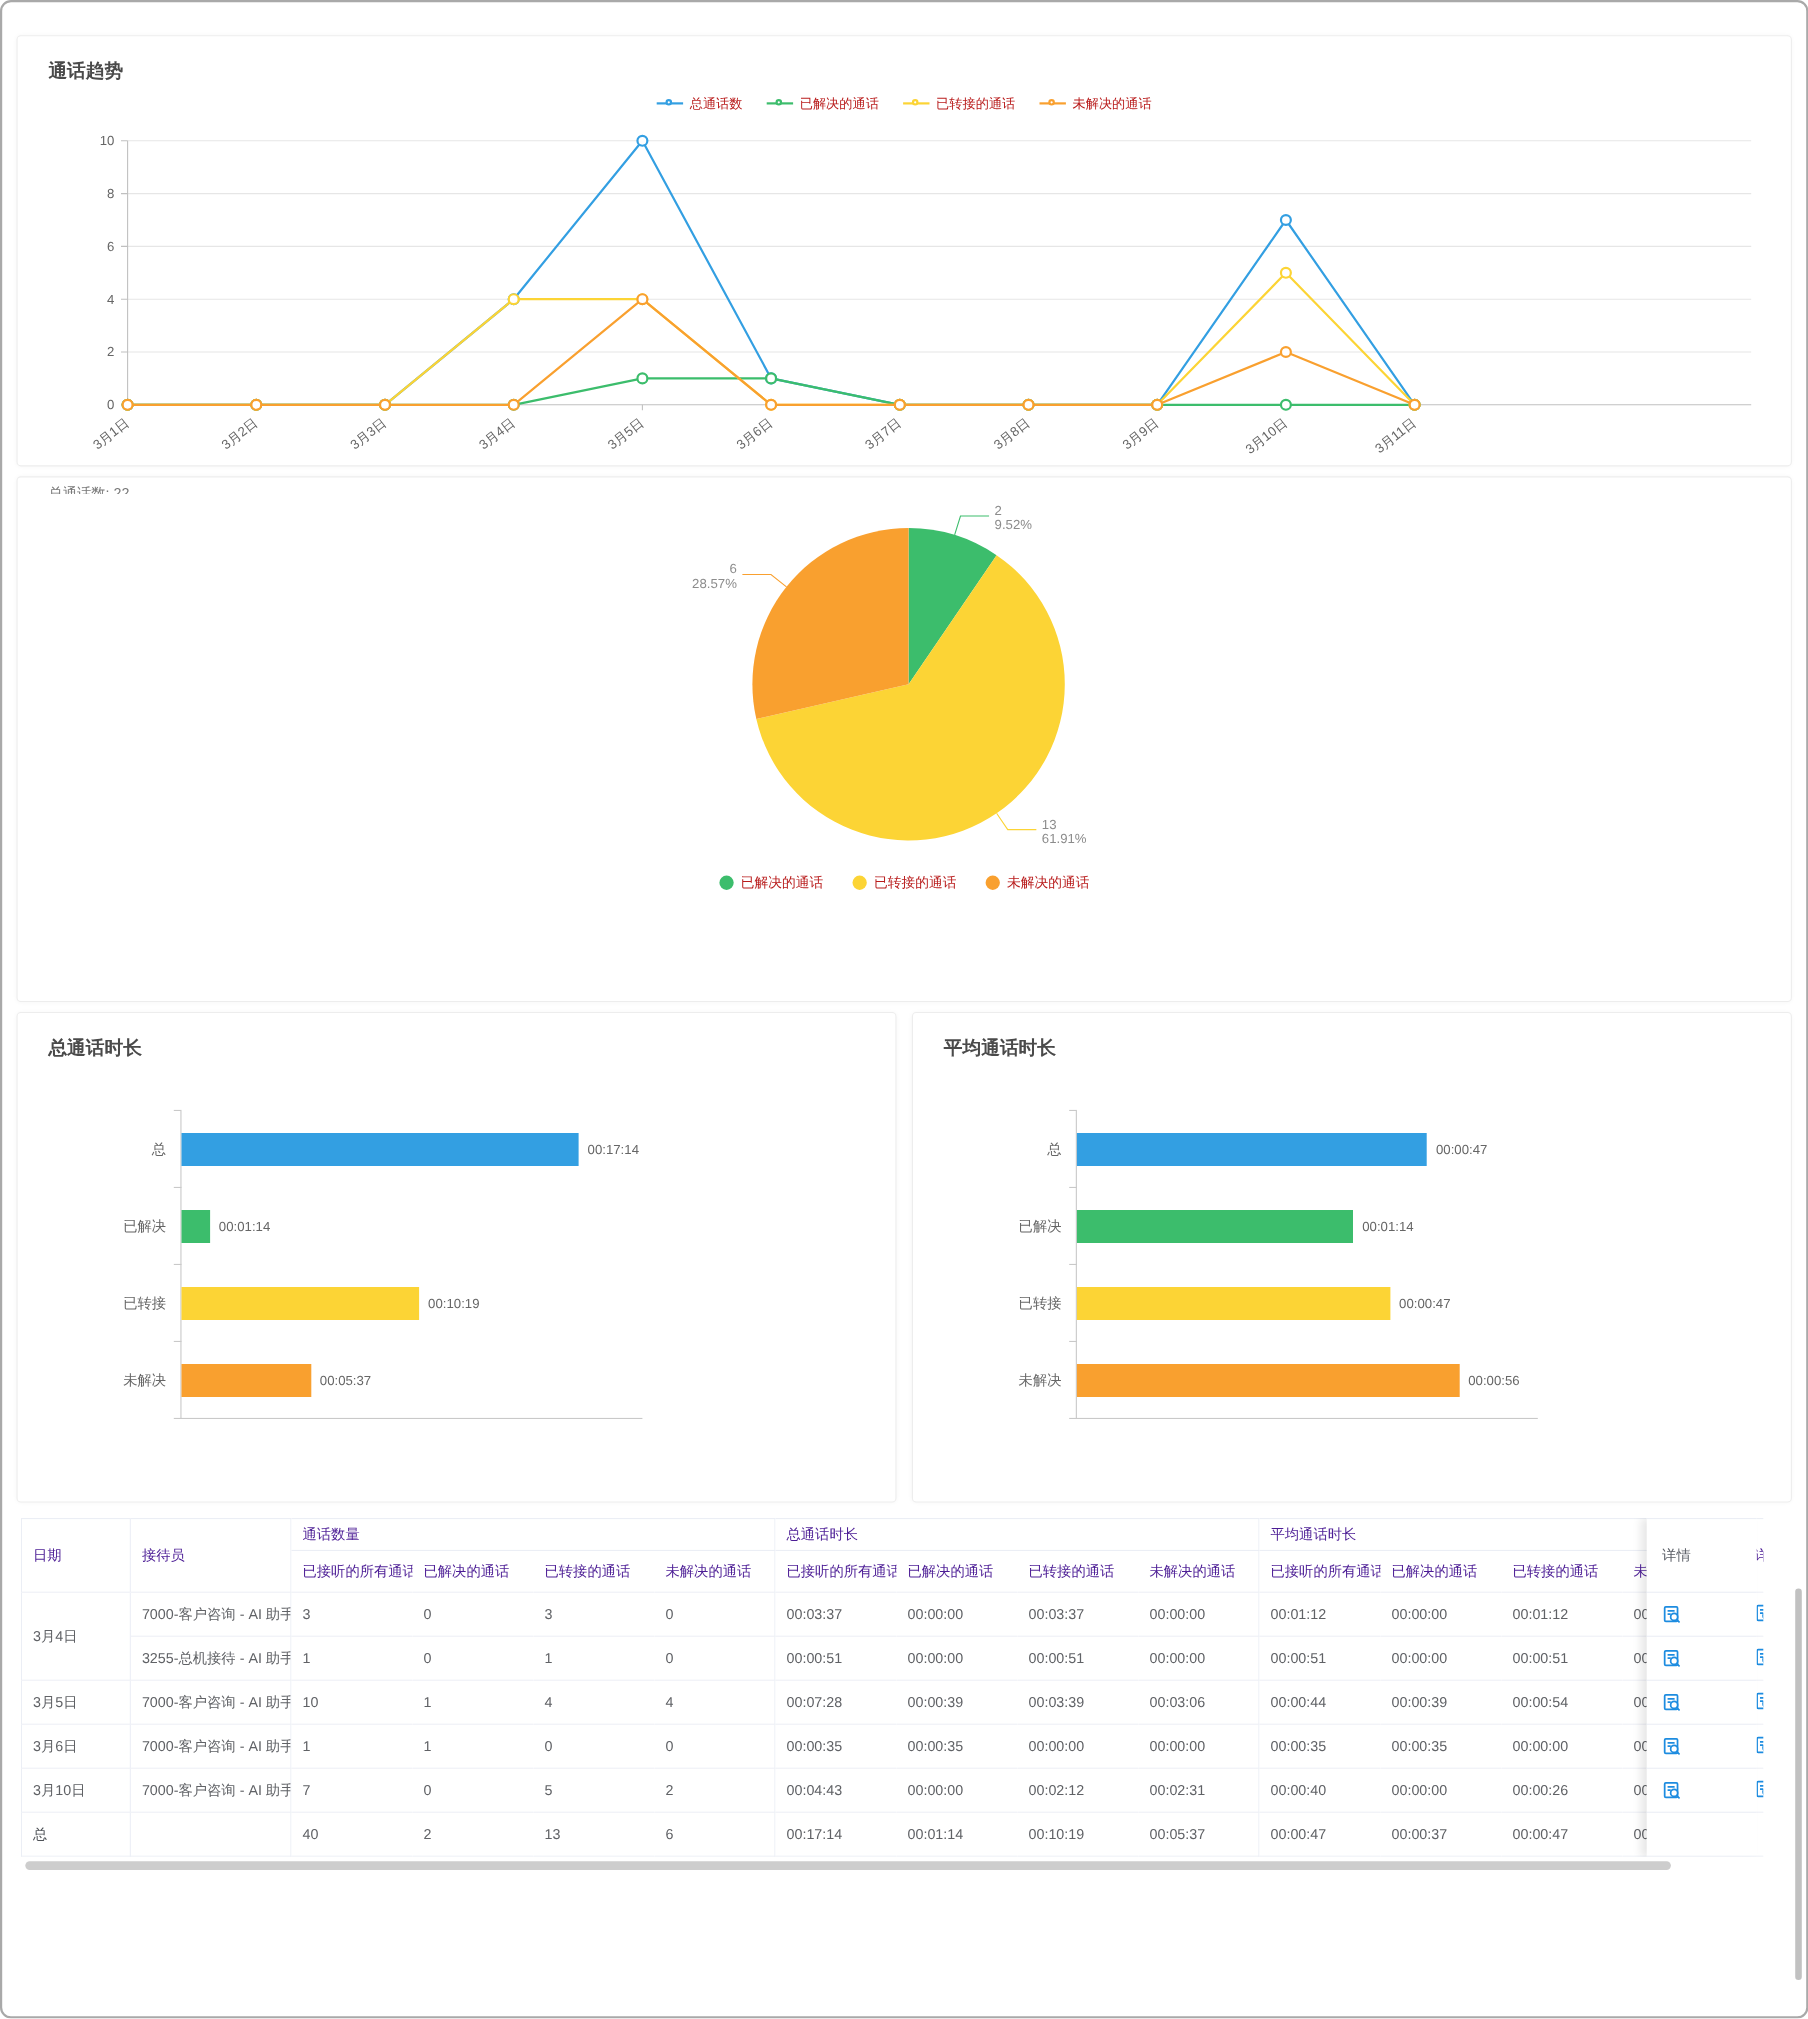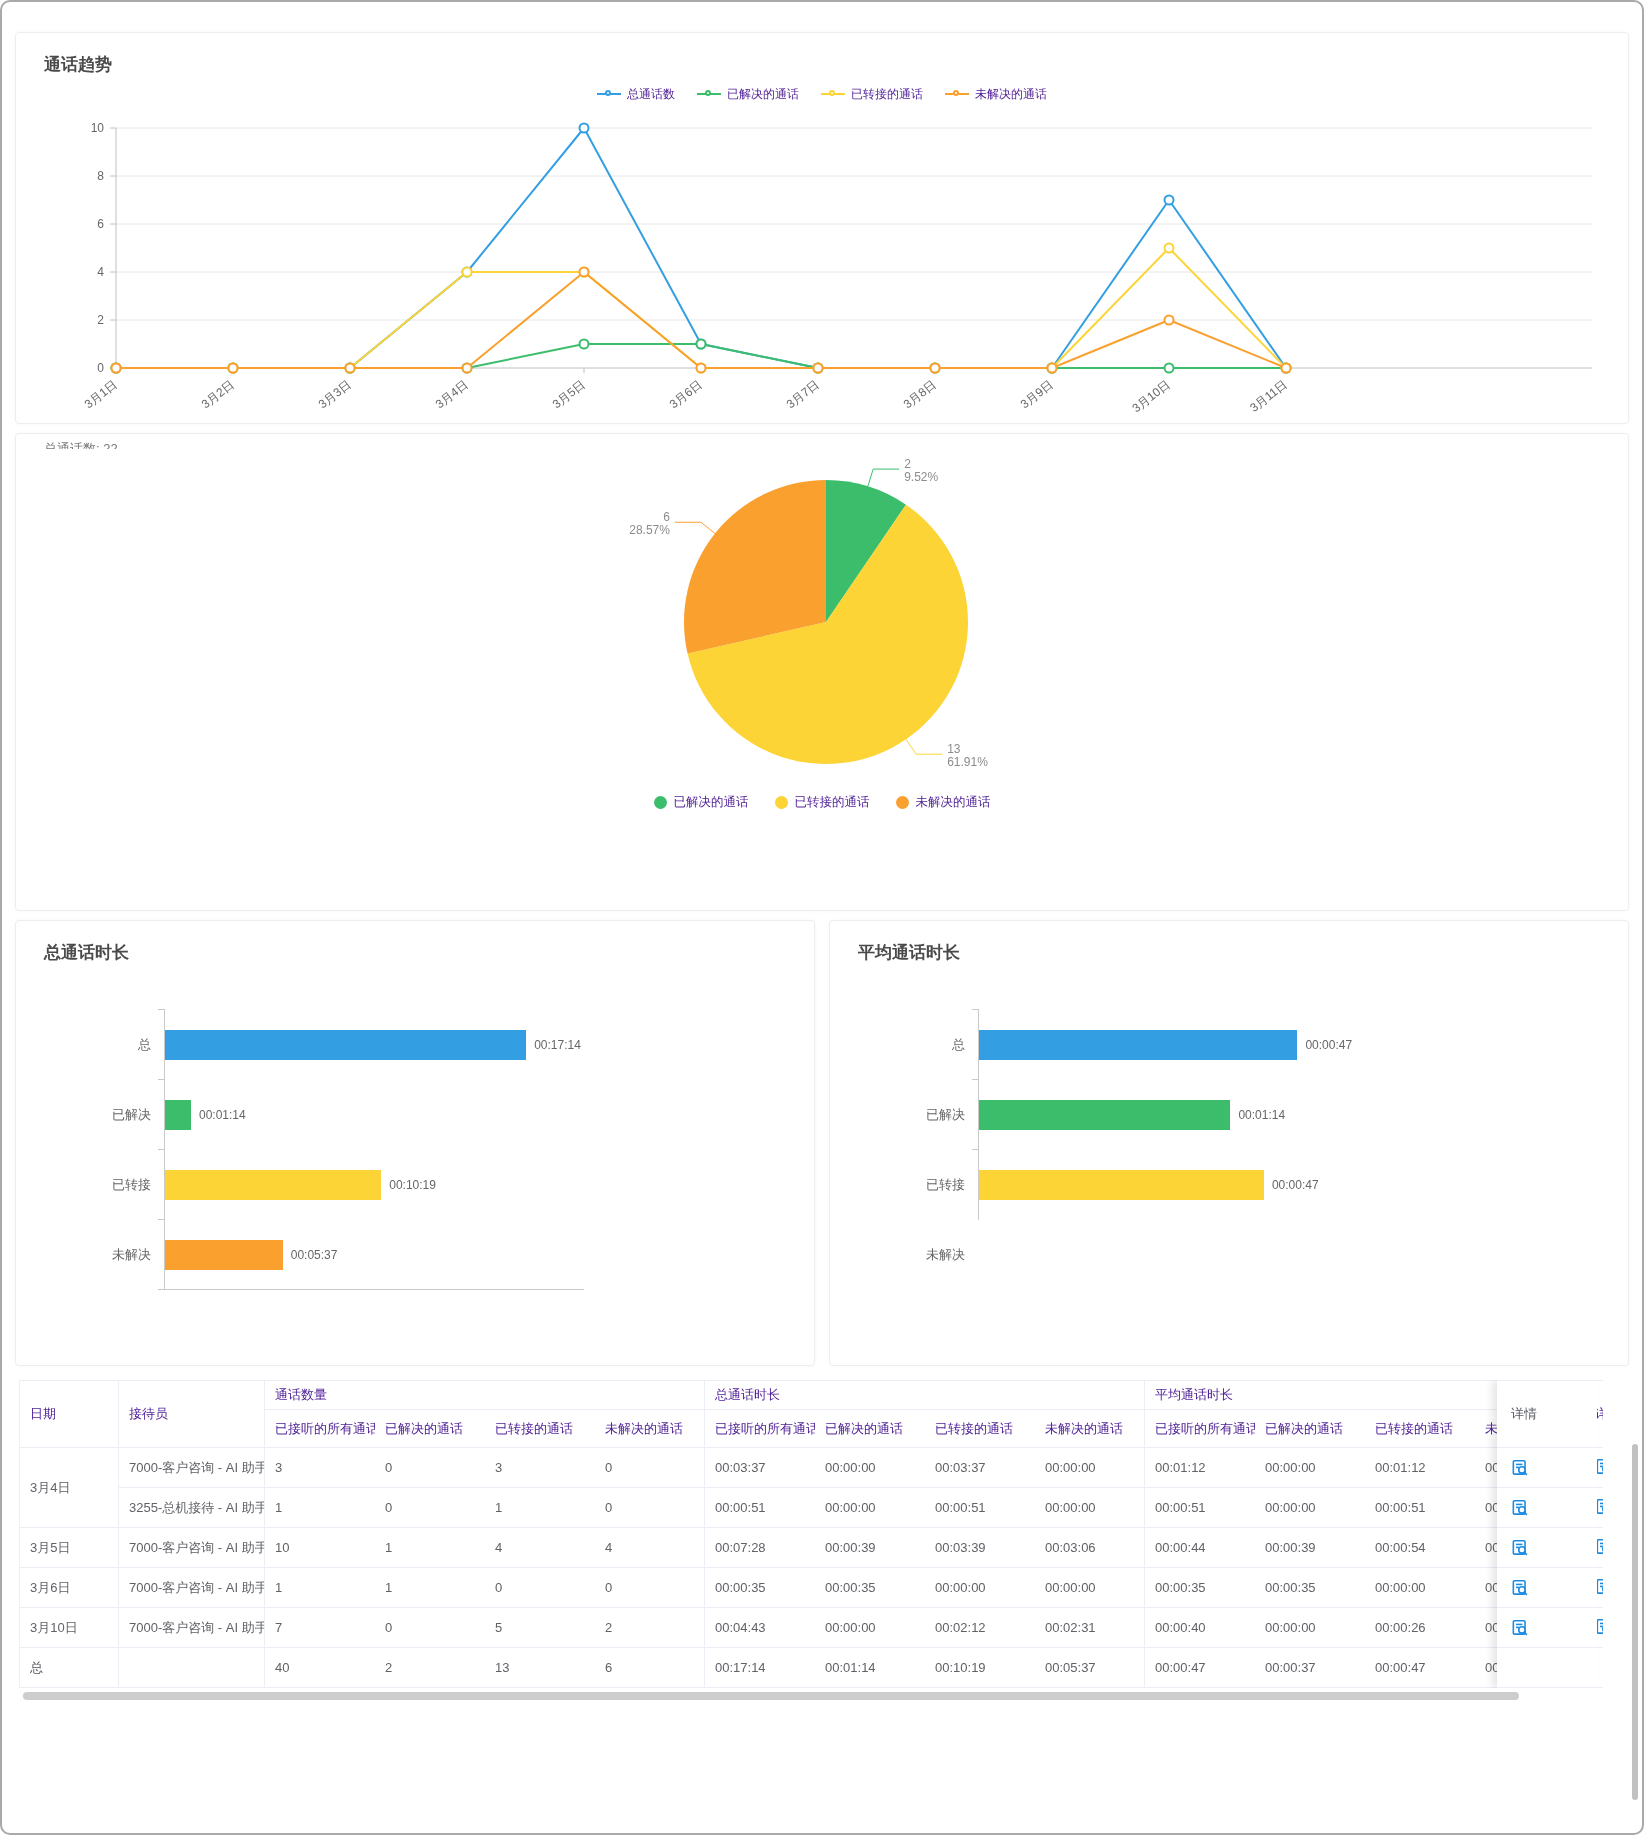--- a/index.html
+++ b/index.html
@@ -17,21 +17,21 @@
   }
   .card-title {
     font-size:17px; font-weight:bold; color:#4a4a4a; padding:20px 0 0 28px;
   }
   
   #trend-card { height:392px;margin-top:28px; }
   .legend-row { display:flex; justify-content:center; align-items:center; gap:22px; margin-top:8px; height:20px; }
   .legend-item { display:flex; align-items:center; gap:6px; cursor:pointer; }
   .lg-line { width:24px; height:2px; position:relative; display:inline-block; }
   .lg-dot { position:absolute; left:8px; top:-3px; width:6px; height:6px; border-radius:50%; background:#fff; border:2px solid; display:block; }
-  .legend-label { font-size:12px; color:#4c1d95;font-family:Liberation Serif, serif; }
+  .legend-label { font-size:12px; color:#b91c1c;font-family:Liberation Serif, serif; }
   
   #pie-card { height:478px; }
   .clipped-sub { height:9px; overflow:hidden; font-size:13px; color:#777; padding-left:28px; margin-top:6px; }
   .pie-legend { display:flex; justify-content:center; align-items:center; gap:26px; height:26px; margin-top:2px; }
   .pie-legend .legend-item { gap:7px; }
   .lg-circle { width:13px; height:13px; border-radius:50%; display:inline-block; }
   
   .duo { display:flex; gap:14px; margin:9px 13px; }
   .duo .card { flex:1; margin:0; height:446px; }
   .bar-chart { margin:46px 0 0 52px; width:580px; }
@@ -295,20 +295,24 @@
           </div>
           <div class="bar-row">
             <div class="bar-cat">已转接</div>
             <div class="bar-track">
               <div class="bar" style="width:68.0%;background:#fcd435"></div>
               <span class="bar-val">00:00:47</span>
             </div>
           </div>
           <div class="bar-row">
             <div class="bar-cat">未解决</div>
+            <div class="bar-track">
+              <div class="bar" style="width:83.0%;background:#f9a02f"></div>
+              <span class="bar-val">00:00:56</span>
+            </div>
           </div>
         </div>
     </div>
   </div>
 
   <div class="card" id="table-card">
     <div class="table-wrap">
       <div id="table-host">
           <table class="dt">
             <colgroup>

